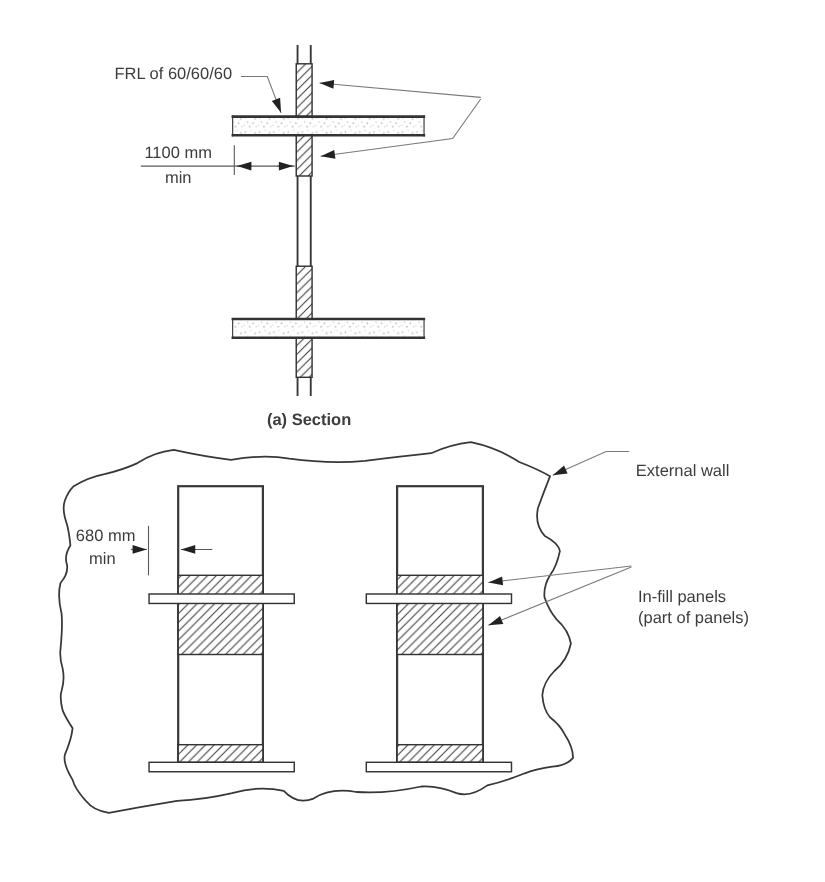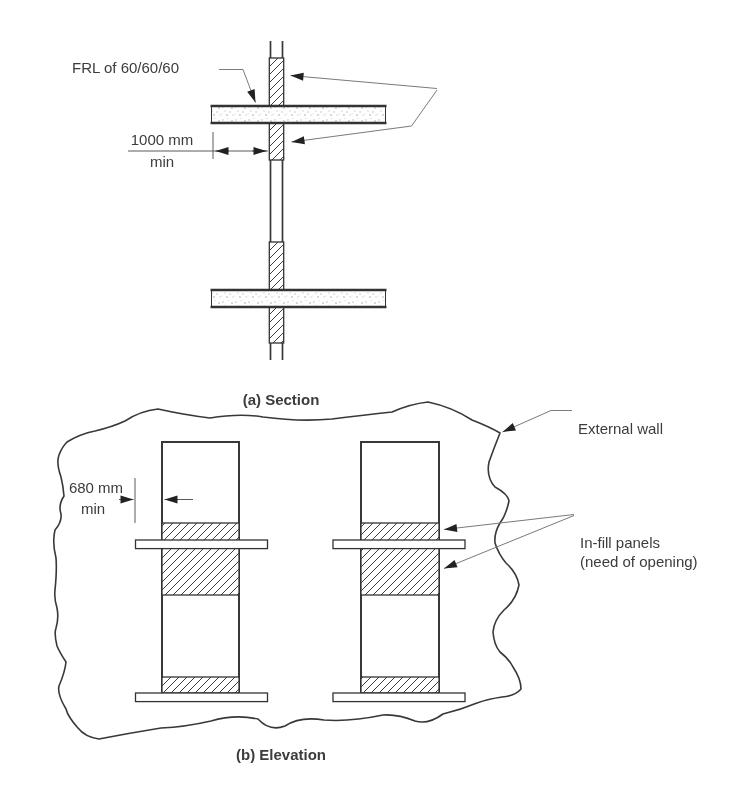--- a/index.html
+++ b/index.html
@@ -134,35 +134,34 @@
 
       <polyline points="572,410.5 551,410.5 502.5,432" fill="none" stroke="#7a7a7a" stroke-width="1" marker-end="url(#arr)"></polyline>
 
       <g fill="none" stroke="#7a7a7a" stroke-width="1">
         <line x1="574" y1="514.5" x2="444" y2="529.5" marker-end="url(#arr)"></line>
         <line x1="574" y1="515.5" x2="444" y2="568.5" marker-end="url(#arr)"></line>
       </g>
     </g>
   </svg>
 
-  <div class="lbl" style="left:72px;top:59px">FRL of 60/60/60</div>
+  <div class="lbl" style="left:104px;top:59px">FRL of 60/60/60</div>
 
-  <div class="lbl center" style="left:126px;top:131px;width:72px">1000 mm</div>
+  <div class="lbl center" style="left:126px;top:131px;width:72px">1100 mm</div>
   <div class="lbl center" style="left:126px;top:153px;width:72px">min</div>
 
   <div class="lbl" style="left:443px;top:80px">
   </div>
 
-  <div class="lbl bold center" style="left:211px;top:391px;width:140px">(a) Section</div>
+  <div class="lbl bold center" style="left:211px;top:373px;width:140px">(a) Section</div>
 
   <div class="lbl" style="left:578px;top:420px">External wall</div>
 
   <div class="lbl center" style="left:60px;top:479px;width:72px">680 mm</div>
   <div class="lbl center" style="left:58px;top:500px;width:70px">min</div>
 
   <div class="lbl elv-infill" style="left:580px;top:534px">
     <div>In-fill panels</div>
-    <div class="l2">(need of opening)</div>
+    <div class="l2">(part of panels)</div>
   </div>
 
-  <div class="lbl bold center" style="left:201px;top:746px;width:160px">(b) Elevation</div>
 
 </div>
 
 </body></html>

